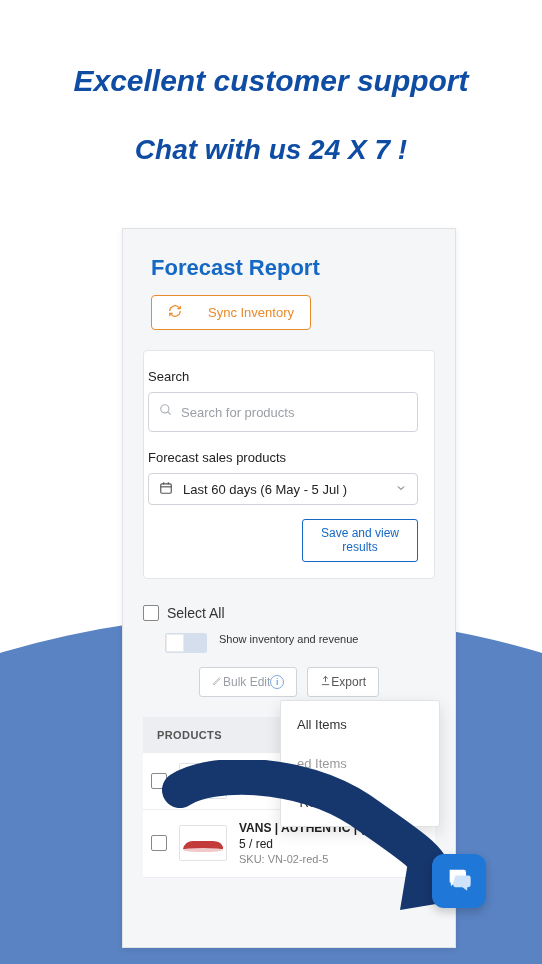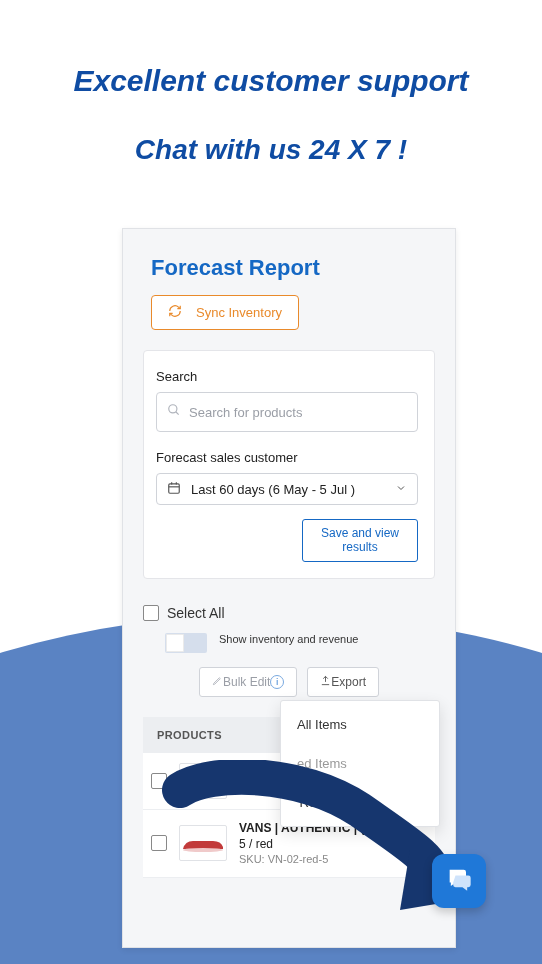--- a/index.html
+++ b/index.html
@@ -58,30 +58,30 @@
   .sync-btn {
     margin: 14px 0 0 28px;
     border: 1px solid #e98a2b;
     color: #e98a2b;
     background: #fff;
     padding: 8px 16px;
     font-size: 13px;
     border-radius: 4px;
     display: inline-flex;
     align-items: center;
-    gap: 14px;
+    gap: 26px;
     cursor: pointer;
   }
   .sync-btn svg { width: 14px; height: 14px; }
   .card {
     background: #fff;
     margin: 20px 20px 0 20px;
     border: 1px solid #e4e5e9;
     border-radius: 4px;
-    padding: 18px 16px 16px 12px;
+    padding: 18px 16px 16px 4px;
   }
   .label {
     font-size: 13px;
     color: #222;
     margin-bottom: 8px;
   }
   .search-box {
     border: 1px solid #d0d3d9;
     border-radius: 4px;
     height: 40px;
@@ -286,21 +286,21 @@
     <div class="search-box">
       <span>
         <svg width="14" height="14" viewBox="0 0 24 24" fill="none" stroke="#b0b4bc" stroke-width="2">
           <circle cx="10" cy="10" r="7"></circle>
             <line x1="20" y1="20" x2="15" y2="15"></line>
         </svg>
       </span>
       <input type="text" placeholder="Search for products" style="">
     </div>
 
-    <div class="label">Forecast sales customer</div>
+    <div class="label">Forecast sales products</div>
     <div class="select-box">
       <span>
         <svg width="14" height="14" viewBox="0 0 24 24" fill="none" stroke="#555" stroke-width="2">
           <rect x="3" y="5" width="18" height="16" rx="2"></rect>
           <line x1="3" y1="10" x2="21" y2="10"></line>
           <line x1="8" y1="2" x2="8" y2="6"></line>
             <line x1="16" y1="2" x2="16" y2="6"></line>
         </svg>
       </span>
       <span>Last 60 days (6 May - 5 Jul )</span>

